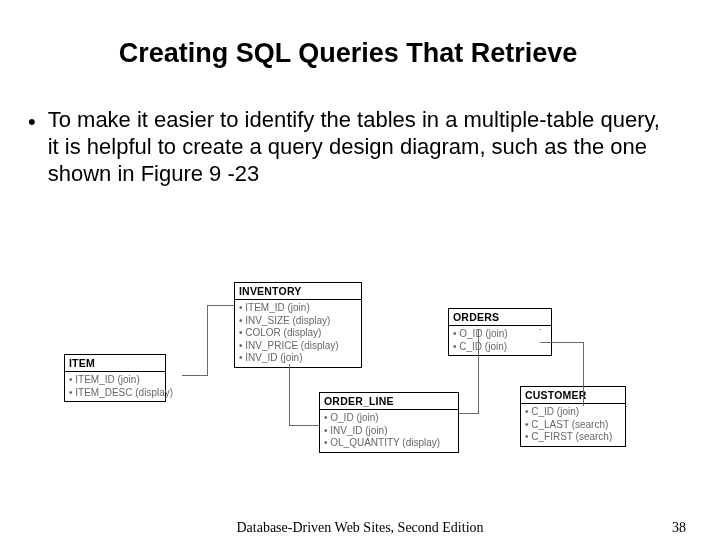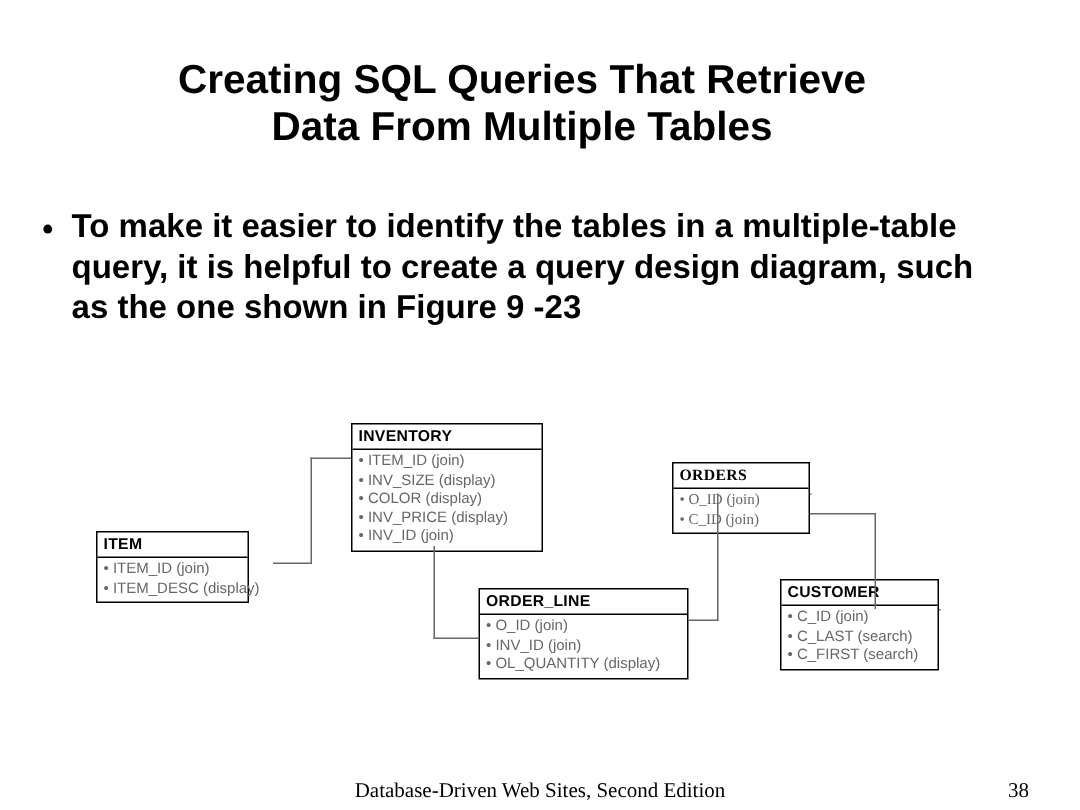--- a/index.html
+++ b/index.html
@@ -32,21 +32,21 @@
     gap: 12px;
     margin-left: 4px;
   }
   .bullet-dot {
     font-size: 22px;
     line-height: 1.2;
     margin-top: 2px;
   }
   .bullet-text {
     font-size: 22px;
-    font-weight: bold;
+    font-weight: normal;
     line-height: 1.22;
   }
   .diagram-area {
     position: absolute;
     left: 64px;
     top: 282px;
     width: 590px;
     height: 190px;
   }
   .box {
@@ -96,21 +96,20 @@
     text-align: center;
   }
 </style>
 </head>
 <body>
 
 <div class="slide">
 
   <div class="title">
     <span>Creating SQL Queries That Retrieve</span><br>
-    <span>Data From Multiple Tables</span>
   </div>
 
   <div class="bullet-row">
     <div class="bullet-dot">•</div>
     <div class="bullet-text">To make it easier to identify the tables in a multiple-table query, it is helpful to create a query design diagram, such as the one shown in Figure 9 -23</div>
   </div>
 
   <div class="diagram-area">
 
     <div class="box" style="left:0px; top:72px; width:102px;">
@@ -121,21 +120,21 @@
 
     <div class="box" style="left:170px; top:0px; width:128px;">
       <div class="box-title">INVENTORY</div>
       <div class="row">• ITEM_ID (join)</div>
       <div class="row">• INV_SIZE (display)</div>
       <div class="row">• COLOR (display)</div>
       <div class="row">• INV_PRICE (display)</div>
       <div class="row">• INV_ID (join)</div>
     </div>
 
-    <div class="box" style="left:384px; top:26px; width:92px;font-family:Liberation Serif, serif;">
+    <div class="box" style="left:384px; top:26px; width:104px;">
       <div class="box-title">ORDERS</div>
       <div class="row">• O_ID (join)</div>
       <div class="row">• C_ID (join)</div>
     </div>
 
     <div class="box" style="left:255px; top:110px; width:140px;">
       <div class="box-title">ORDER_LINE</div>
       <div class="row">• O_ID (join)</div>
       <div class="row">• INV_ID (join)</div>
       <div class="row">• OL_QUANTITY (display)</div>

